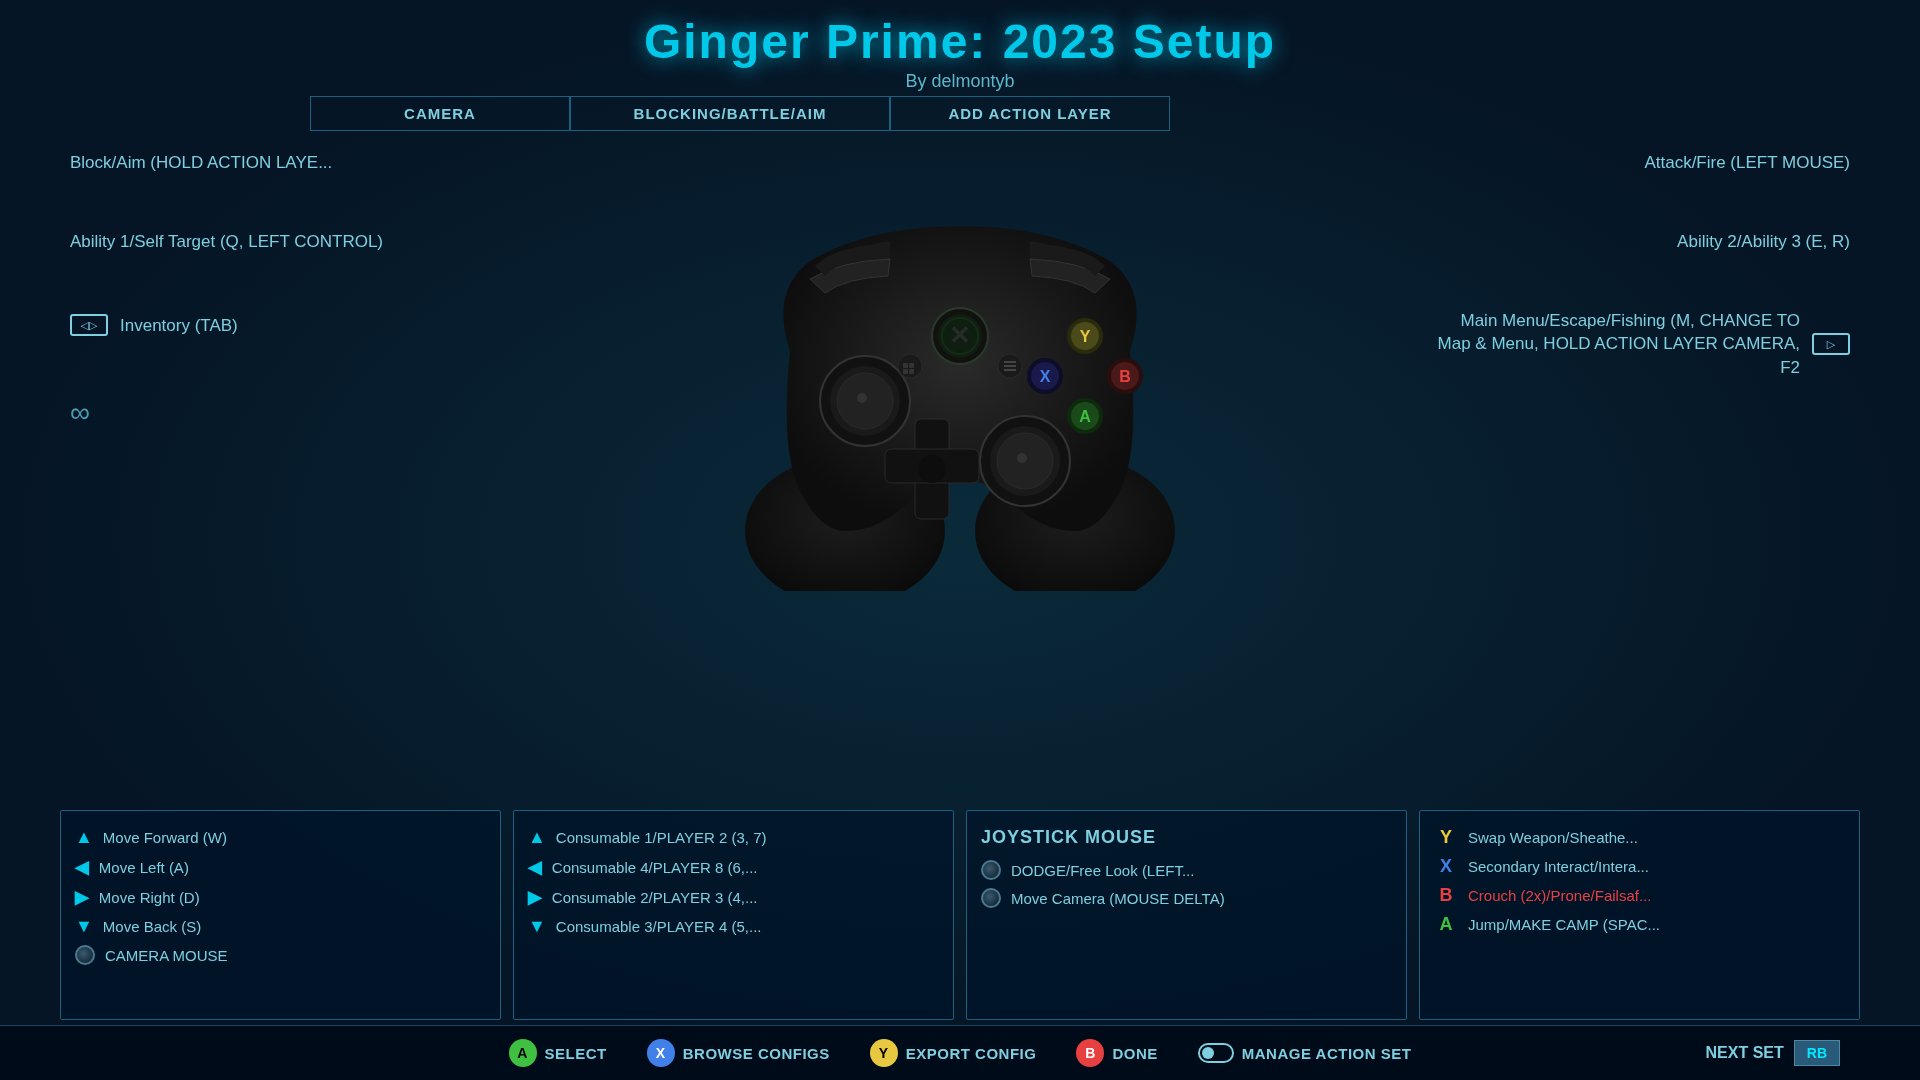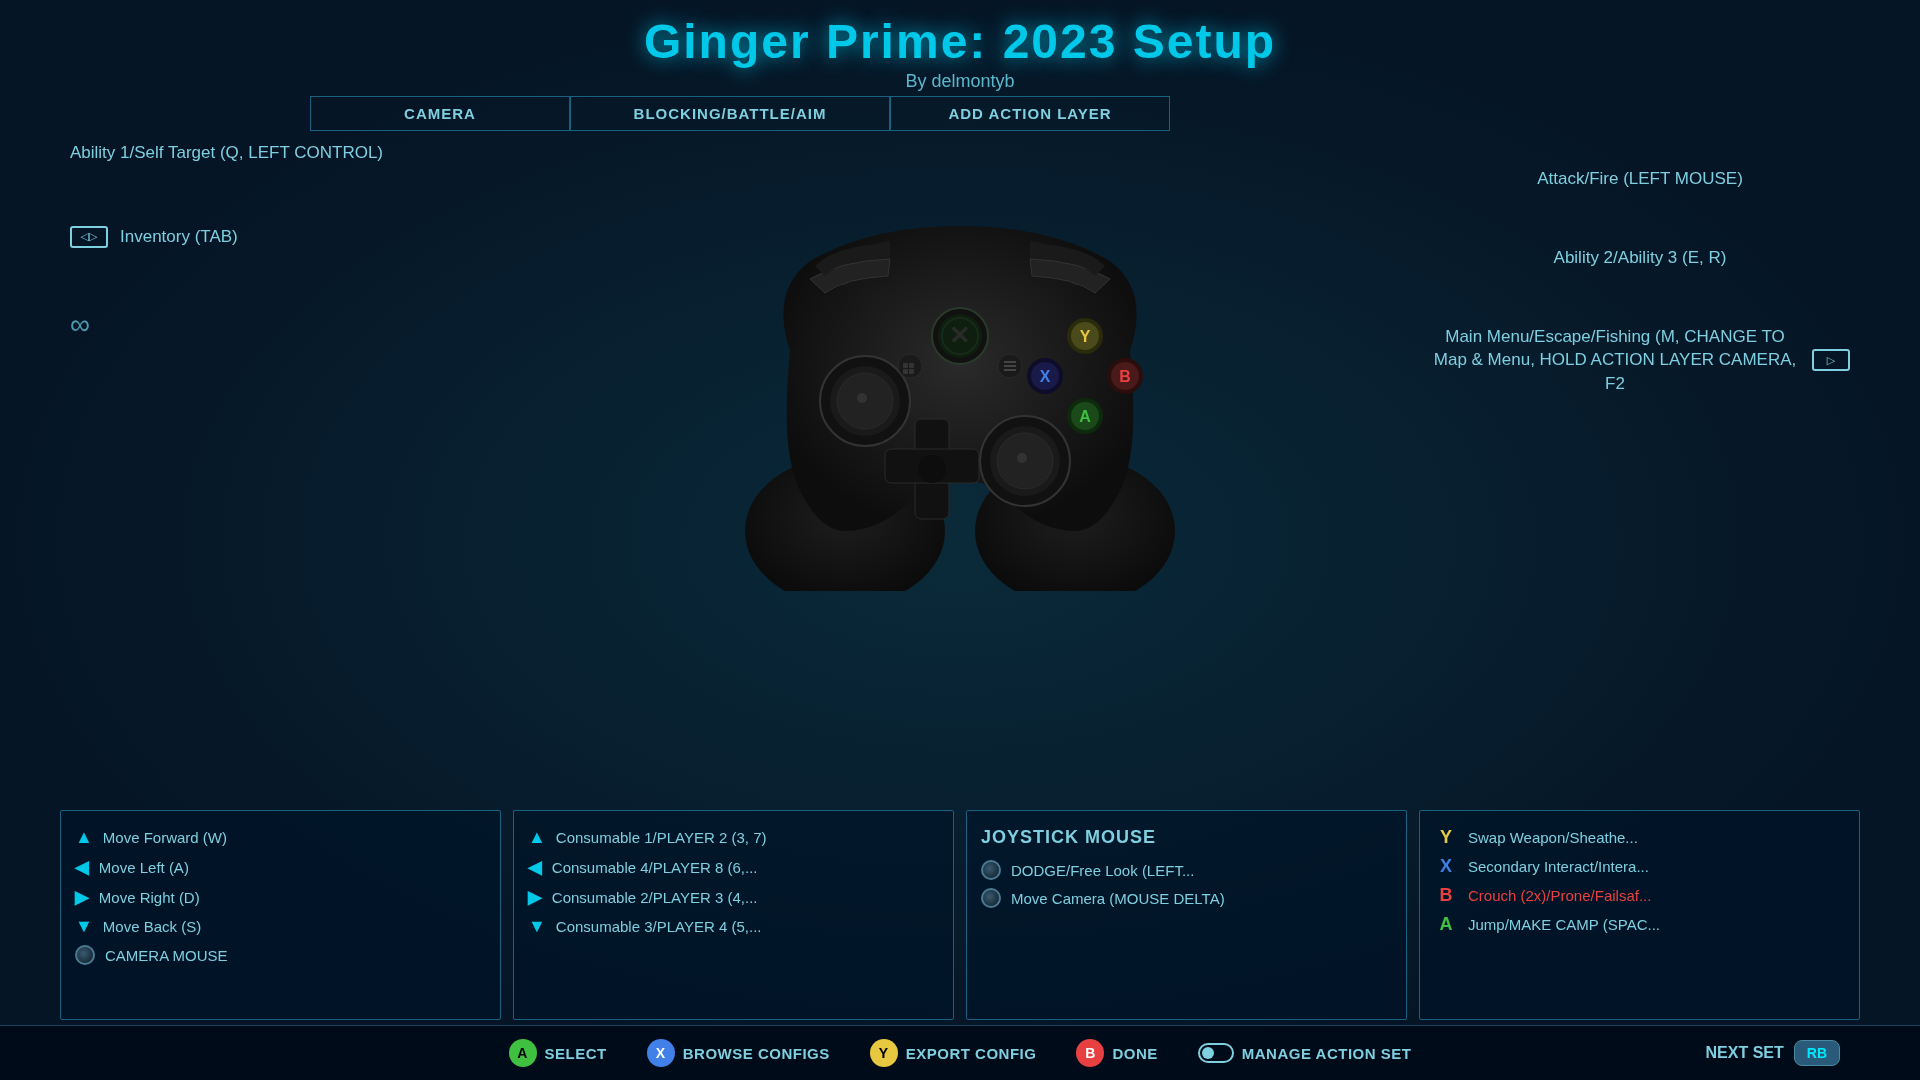--- a/index.html
+++ b/index.html
@@ -139,23 +139,23 @@
     .infinity-icon {
       font-size: 28px;
       color: #4a9ab0;
       margin-top: 20px;
     }
 
     
     .right-labels {
       position: absolute;
       right: 70px;
-      top: 16px;
+      top: 0;
       width: 420px;
-      text-align: center;
+      text-align: right;
     }
     .right-label-item {
       color: #7ecfdf;
       font-size: 17px;
       line-height: 1.4;
       margin-bottom: 40px;
     }
     .right-label-item.with-icon {
       display: flex;
       align-items: center;
@@ -281,21 +281,21 @@
       align-items: center;
       gap: 10px;
       font-size: 16px;
       font-weight: bold;
       color: #7ecfdf;
     }
     .rb-badge {
       background: #2a5a7a;
       border: 1px solid #4a8aa0;
       padding: 4px 12px;
-      border-radius: 8px;
+      border-radius: 0;
       font-size: 14px;
       font-weight: bold;
       color: #00e8ff;
     }
 
     .manage-btn {
       display: flex;
       align-items: center;
       gap: 8px;
     }
@@ -331,20 +331,23 @@
 
   <div class="nav-row2">
     <div class="nav-tab2 camera">CAMERA</div>
     <div class="nav-tab2 blocking">BLOCKING/BATTLE/AIM</div>
     <div class="nav-tab2 add-layer">ADD ACTION LAYER</div>
   </div>
 
   <div class="main-content">
 
     <div class="left-labels">
+      <div class="label-item" style="margin-top: 10px; margin-bottom: 55px;">
+        <span>Block/Aim (HOLD ACTION LAYE...</span>
+      </div>
       <div class="label-item" style="margin-bottom: 60px;">
         <span>Ability 1/Self Target (Q, LEFT CONTROL)</span>
       </div>
       <div class="label-item with-icon" style="margin-bottom: 60px;">
         <div class="btn-icon">
           <span>◁▷</span>
         </div>
         <span>Inventory (TAB)</span>
       </div>
       <div class="infinity-icon">∞</div>

